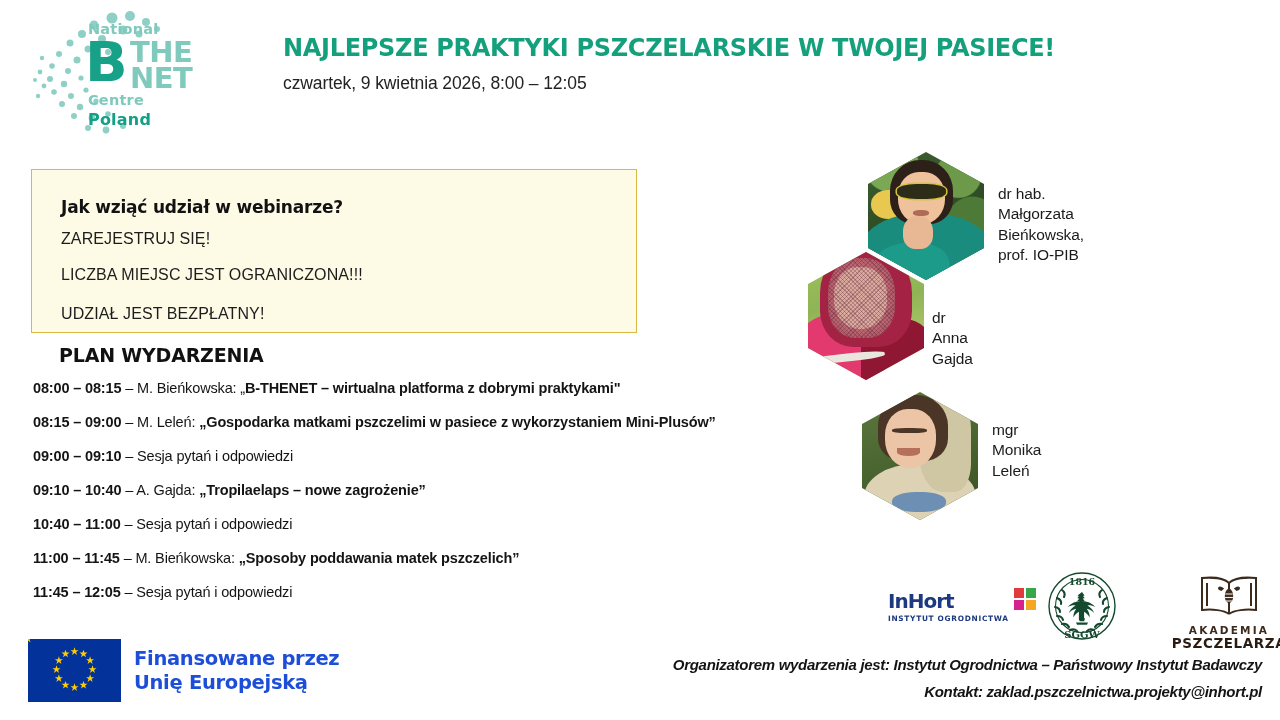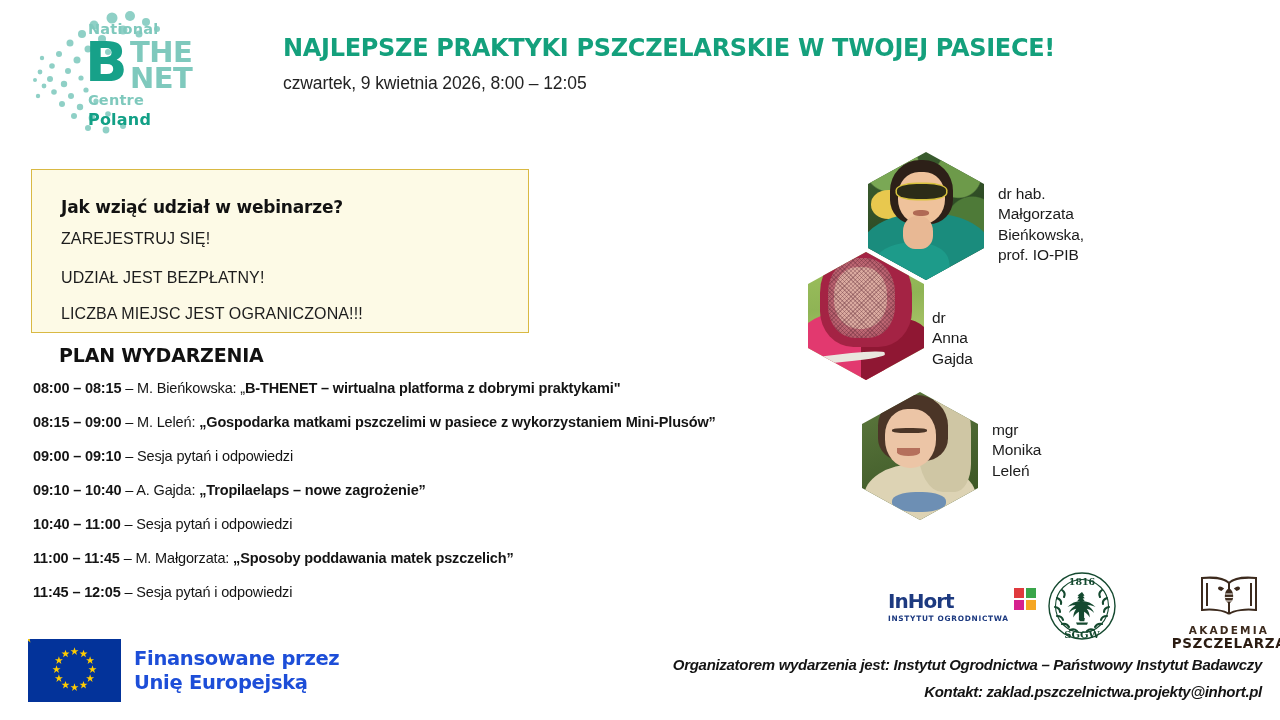--- a/index.html
+++ b/index.html
@@ -58,21 +58,21 @@
   .title-line.l2 { font-size: 24px; }
   .subtitle {
     margin-top: 9px;
     font-size: 17.5px; color: #232323; font-weight: 400;
     letter-spacing: -.1px;
   }
 
   
   .infobox {
     position: absolute; left: 31px; top: 169px;
-    width: 498px; height: 164px;
+    width: 606px; height: 164px;
     background: #fdfae6;
     border: 1.5px solid #d9b943;
     box-sizing: border-box;
     padding: 27px 0 0 29px;
   }
   .ib-head {
     font-family: "DejaVu Sans", sans-serif;
     font-size: 17px; font-weight: 700; color: #121212;
     letter-spacing: -.2px;
   }
@@ -281,43 +281,43 @@
   </div>
 
   <div class="title-block">
     <div class="title-line l2">NAJLEPSZE PRAKTYKI PSZCZELARSKIE W TWOJEJ PASIECE!</div>
     <div class="subtitle">czwartek, 9 kwietnia 2026, 8:00 – 12:05</div>
   </div>
 
   <div class="infobox">
     <div class="ib-head">Jak wziąć udział w webinarze?</div>
     <div class="ib-line ib-l1">ZAREJESTRUJ SIĘ!</div>
+    <div class="ib-line ib-l3">LICZBA MIEJSC JEST OGRANICZONA!!!</div>
     <div class="ib-line ib-l2">UDZIAŁ JEST BEZPŁATNY!</div>
-    <div class="ib-line ib-l3">LICZBA MIEJSC JEST OGRANICZONA!!!</div>
   </div>
 
   <div class="plan-head">PLAN WYDARZENIA</div>
   <div class="agenda">
     <div class="agenda-row">
       <span class="ag-time">08:00 – 08:15</span><span class="ag-dash"> – </span><span class="ag-speaker">M. Bieńkowska: „</span><span class="ag-topic">B-THENET – wirtualna platforma z dobrymi praktykami"</span>
     </div>
     <div class="agenda-row">
       <span class="ag-time">08:15 – 09:00</span><span class="ag-dash"> – </span><span class="ag-speaker">M. Leleń: </span><span class="ag-topic">„Gospodarka matkami pszczelimi w pasiece z wykorzystaniem Mini-Plusów”</span>
     </div>
     <div class="agenda-row">
       <span class="ag-time">09:00 – 09:10</span><span class="ag-dash"> – </span><span class="ag-speaker">Sesja pytań i odpowiedzi</span><span class="ag-topic"></span>
     </div>
     <div class="agenda-row">
       <span class="ag-time">09:10 – 10:40</span><span class="ag-dash"> – </span><span class="ag-speaker">A. Gajda: </span><span class="ag-topic">„Tropilaelaps – nowe zagrożenie”</span>
     </div>
     <div class="agenda-row">
       <span class="ag-time">10:40 – 11:00</span><span class="ag-dash"> – </span><span class="ag-speaker">Sesja pytań i odpowiedzi</span><span class="ag-topic"></span>
     </div>
     <div class="agenda-row">
-      <span class="ag-time">11:00 – 11:45</span><span class="ag-dash"> – </span><span class="ag-speaker">M. Małgorzata: </span><span class="ag-topic">„Sposoby poddawania matek pszczelich”</span>
+      <span class="ag-time">11:00 – 11:45</span><span class="ag-dash"> – </span><span class="ag-speaker">M. Bieńkowska: </span><span class="ag-topic">„Sposoby poddawania matek pszczelich”</span>
     </div>
     <div class="agenda-row">
       <span class="ag-time">11:45 – 12:05</span><span class="ag-dash"> – </span><span class="ag-speaker">Sesja pytań i odpowiedzi</span><span class="ag-topic"></span>
     </div>
   </div>
 
   <div class="speakers">
 
     <div class="speaker sp1">
       <div class="hexwrap">

